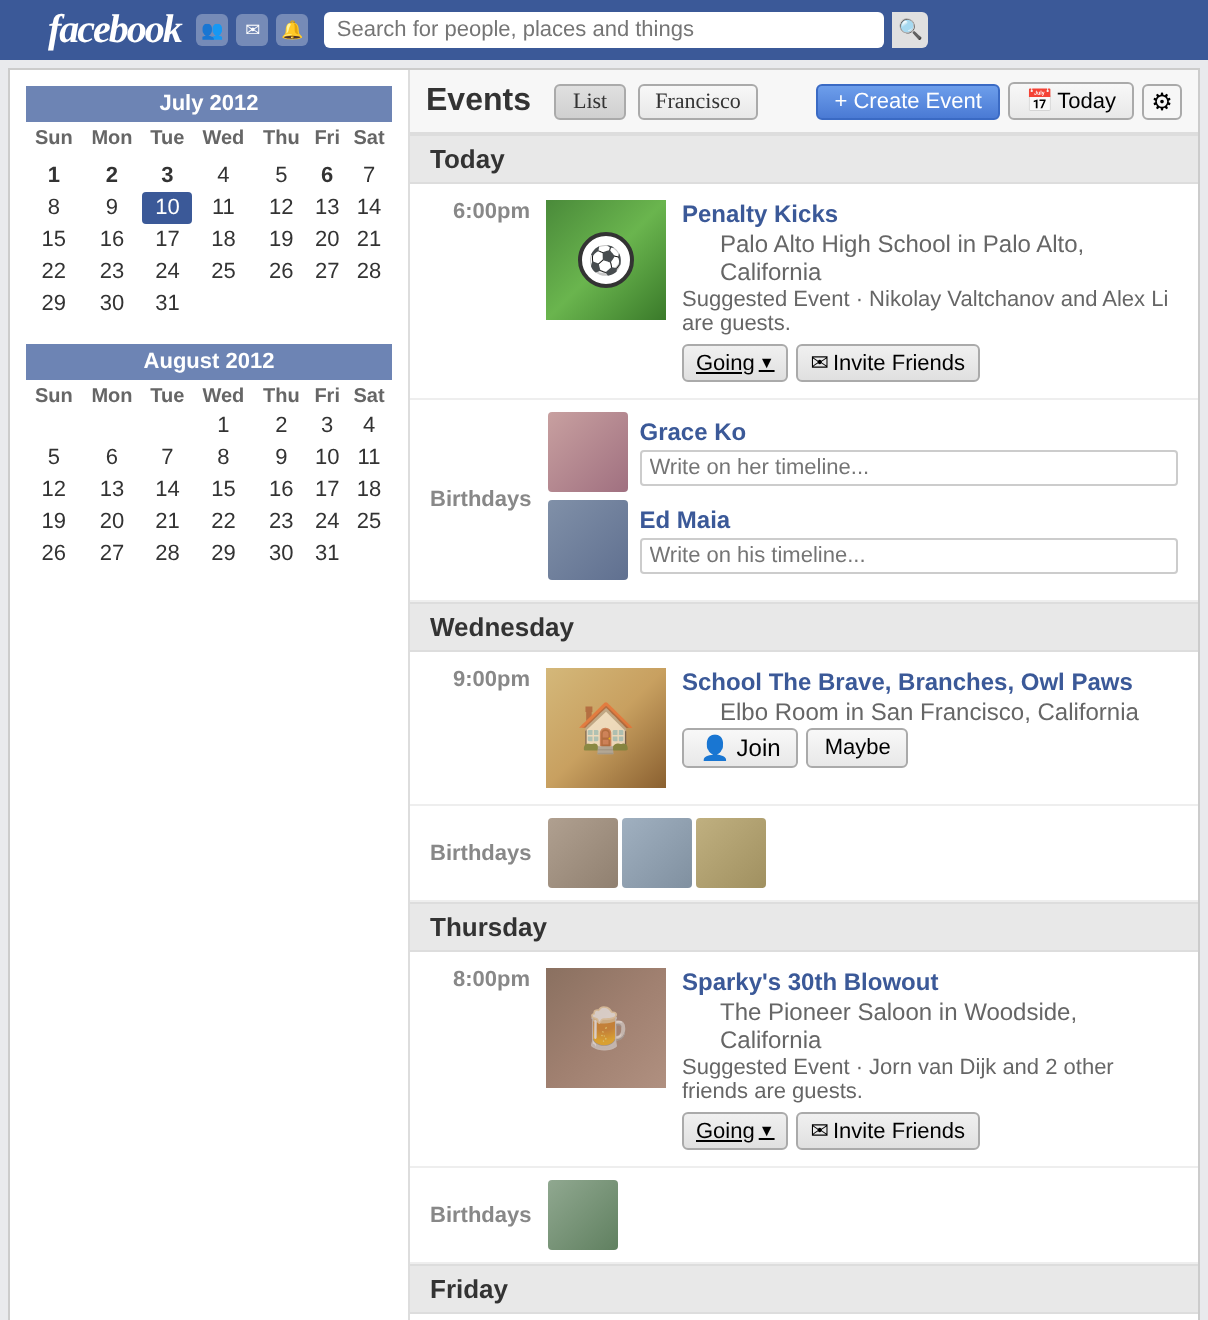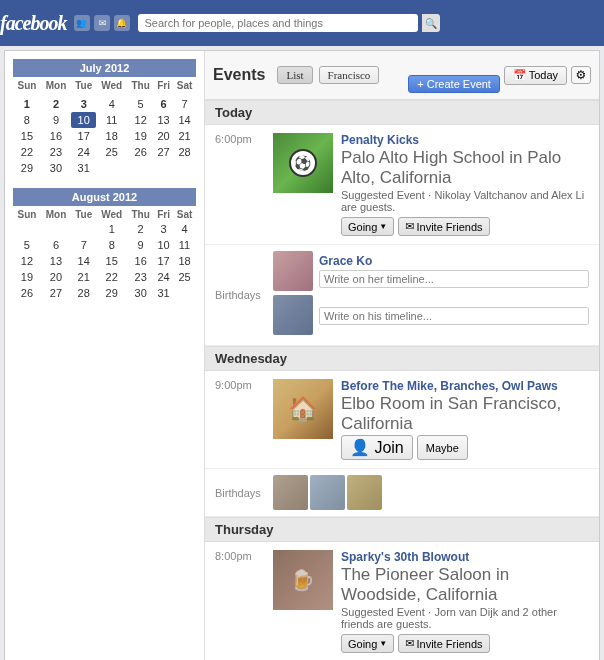--- a/index.html
+++ b/index.html
@@ -1,24 +1,24 @@
 <!DOCTYPE html>
 <html><head>
   <meta charset="utf-8">
   <style>
     * { box-sizing: border-box; margin: 0; padding: 0; }
     body { font-family: Arial, Helvetica, sans-serif; font-size: 12px; background: #e9eaed; }
 
     
     #header {
       background: #3b5998;
-      height: 46px;
-      display: flex;
-      align-items: center;
-      padding: 0 0;
+      height: 30px;
+      display: flex;
+      align-items: center;
+      padding: 0 24px;
       gap: 8px;
     }
     #header .logo {
       color: white;
       font-size: 20px;
       font-family: Georgia, serif;
       font-style: italic;
       font-weight: bold;
       letter-spacing: -1px;
     }
@@ -191,57 +191,59 @@
       flex: 1;
     }
     .event-name {
       font-weight: bold;
       color: #3b5998;
       font-size: 12px;
       margin-bottom: 1px;
     }
     .event-location {
       color: #666;
-      font-size: 17px;
+      font-size: 12px;
       margin-bottom: 1px;
+      margin-left: 19px;
     }
     .event-suggestion {
       color: #666;
       font-size: 11px;
       margin-bottom: 4px;
     }
     .event-actions {
       display: flex;
       gap: 4px;
     }
     .btn-going {
       padding: 2px 6px;
       font-size: 11px;
       background: linear-gradient(#f0f0f0, #e0e0e0);
       border: 1px solid #aaa;
       border-radius: 3px;
       cursor: pointer;
       display: flex;
       align-items: center;
       gap: 2px;
+      text-decoration: underline;
     }
     .btn-invite {
       padding: 2px 6px;
       font-size: 11px;
       background: linear-gradient(#f0f0f0, #e0e0e0);
       border: 1px solid #aaa;
       border-radius: 3px;
       cursor: pointer;
       display: flex;
       align-items: center;
       gap: 2px;
     }
     .btn-join {
       padding: 2px 8px;
-      font-size: 16px;
+      font-size: 12px;
       background: linear-gradient(#f8f8f8, #e8e8e8);
       border: 1px solid #aaa;
       border-radius: 3px;
       cursor: pointer;
     }
     .btn-maybe {
       padding: 2px 8px;
       font-size: 11px;
       background: linear-gradient(#f8f8f8, #e8e8e8);
       border: 1px solid #aaa;
@@ -314,21 +316,20 @@
       background: linear-gradient(#6d9eeb, #4a7ad4);
       color: white;
       border: 1px solid #3a6ac4;
       padding: 2px 8px;
       font-size: 11px;
       border-radius: 3px;
       cursor: pointer;
       display: flex;
       align-items: center;
       gap: 2px;
-      margin-top: 18px;
     }
     .today-btn {
       background: linear-gradient(#f8f8f8, #e8e8e8);
       border: 1px solid #aaa;
       padding: 2px 8px;
       font-size: 11px;
       border-radius: 3px;
       cursor: pointer;
       display: flex;
       align-items: center;
@@ -340,23 +341,25 @@
       border-radius: 3px;
       width: 20px; height: 18px;
       cursor: pointer;
       display: flex; align-items: center; justify-content: center;
       font-size: 12px;
     }
     .chevron { font-size: 8px; }
 
     .event-time-label {
       min-width: 50px;
+      text-align: right;
       color: #888;
       font-size: 11px;
       flex-shrink: 0;
+      font-weight: bold;
     }
   </style>
 </head>
 <body>
 
 <div id="header">
   <span class="logo">facebook</span>
   <div class="header-icons">
     <div class="header-icon">👥</div>
     <div class="header-icon">✉</div>
@@ -554,37 +557,38 @@
             <div class="avatar grace"></div>
             <div class="birthday-content">
               <div class="birthday-name">Grace Ko</div>
               <input class="timeline-input" type="text" placeholder="Write on her timeline..." style="">
             </div>
           </div>
 
           <div class="birthday-person">
             <div class="avatar ed"></div>
             <div class="birthday-content">
+              <div class="birthday-name">Ed Maia</div>
               <input class="timeline-input" type="text" placeholder="Write on his timeline..." style="">
             </div>
           </div>
         </div>
       </div>
     </div>
 
     <div class="day-section">
       <div class="day-header">Wednesday</div>
 
       <div class="event-row">
         <div class="event-time-label">9:00pm</div>
         <div class="event-img building">
           <div style="font-size:24px;color:#fff;opacity:0.7;">🏠</div>
         </div>
         <div class="event-details">
-          <div class="event-name">Before The Mike, Branches, Owl Paws</div>
+          <div class="event-name">School The Brave, Branches, Owl Paws</div>
           <div class="event-location">Elbo Room in San Francisco, California</div>
           <div class="event-actions">
             <button class="btn-join">
               <span>👤</span>
               <span>Join</span>
             </button>
             <button class="btn-maybe">Maybe</button>
           </div>
         </div>
       </div>

